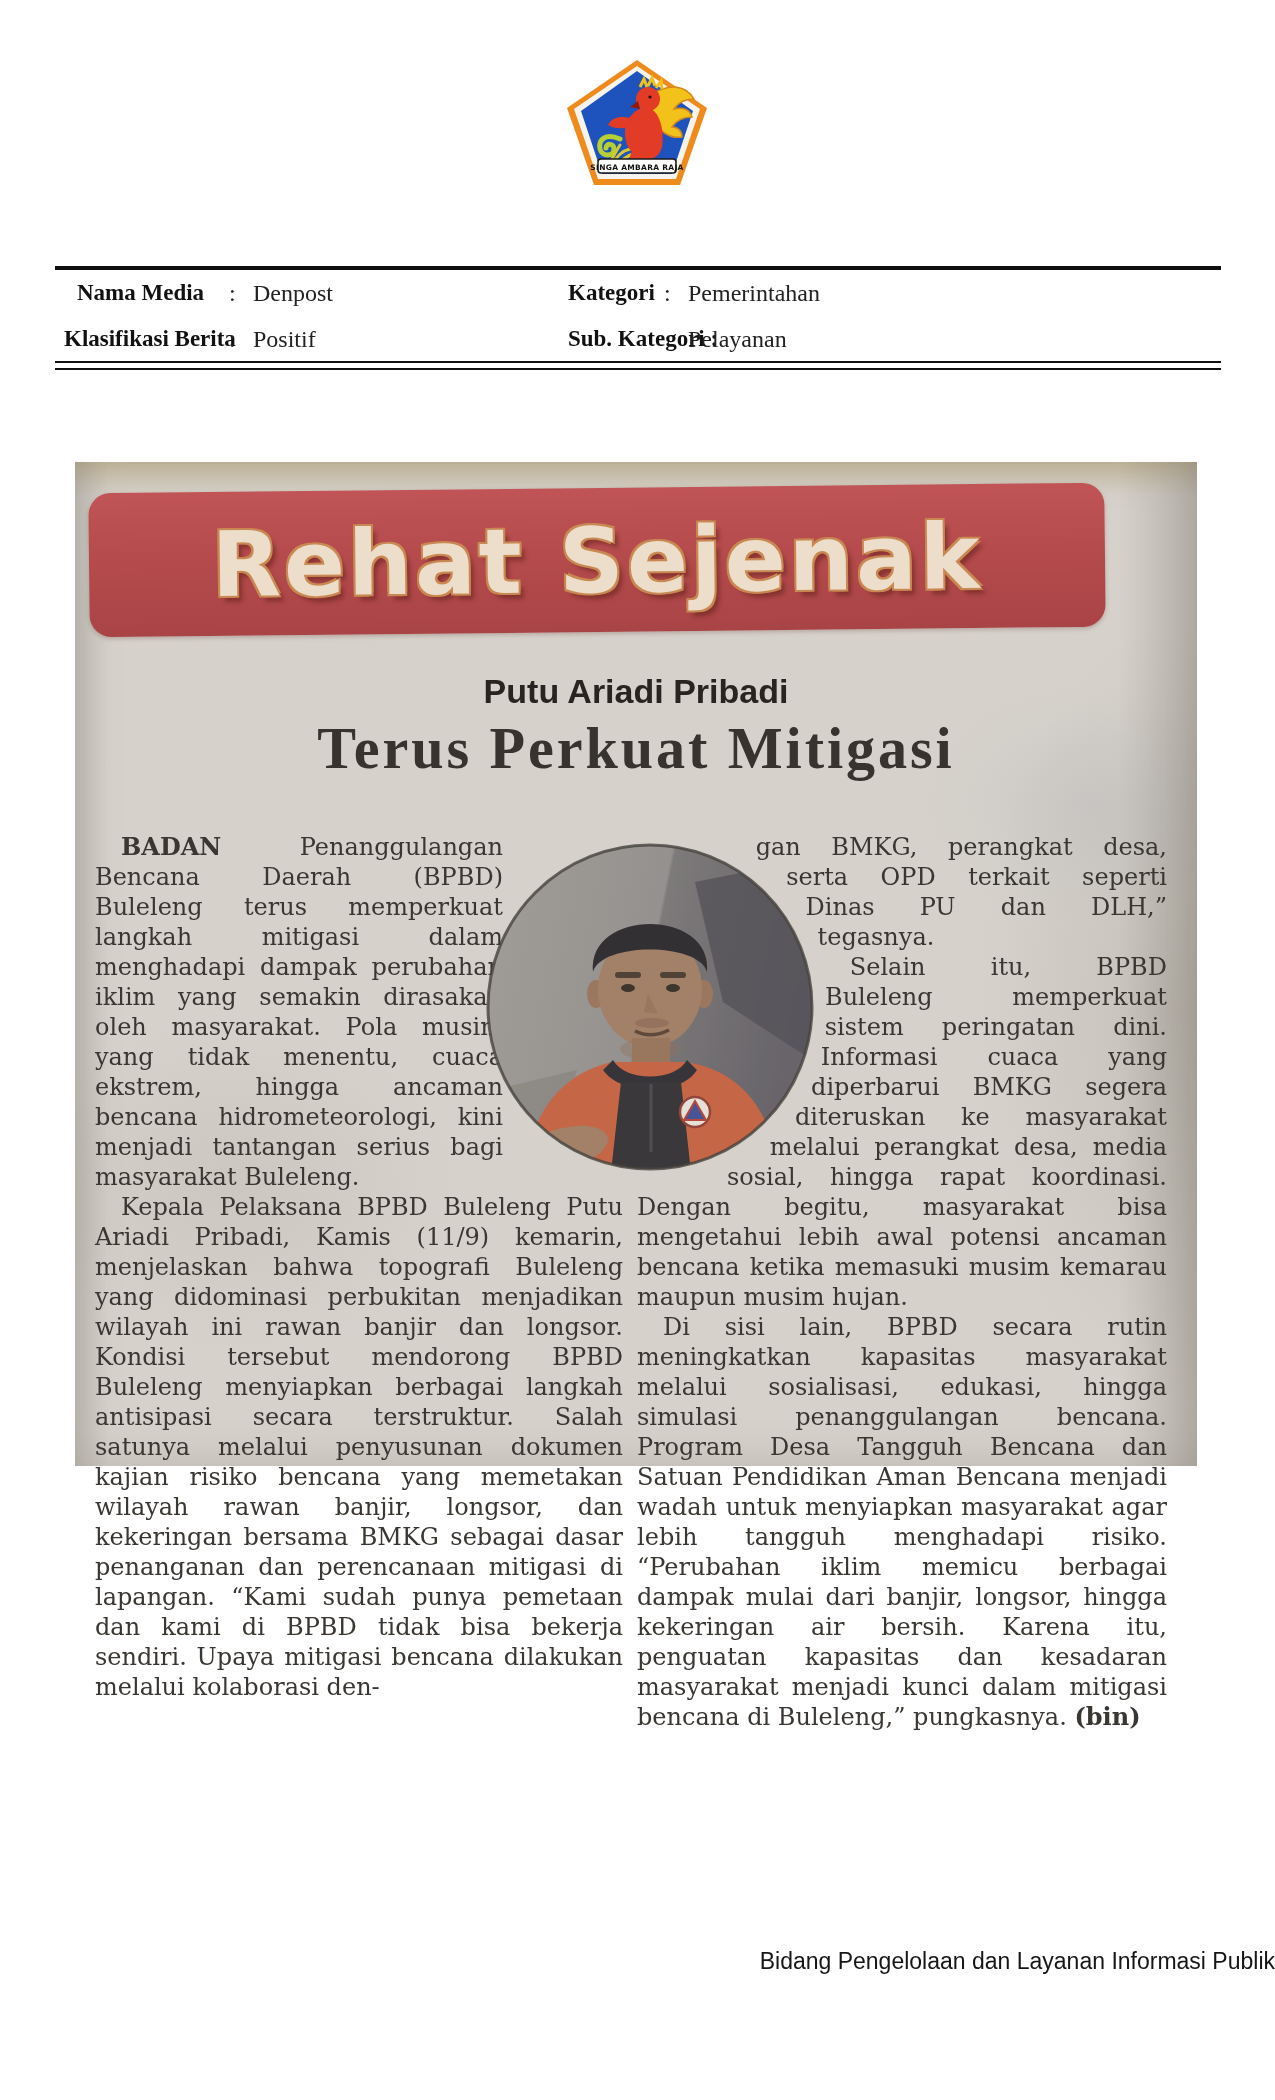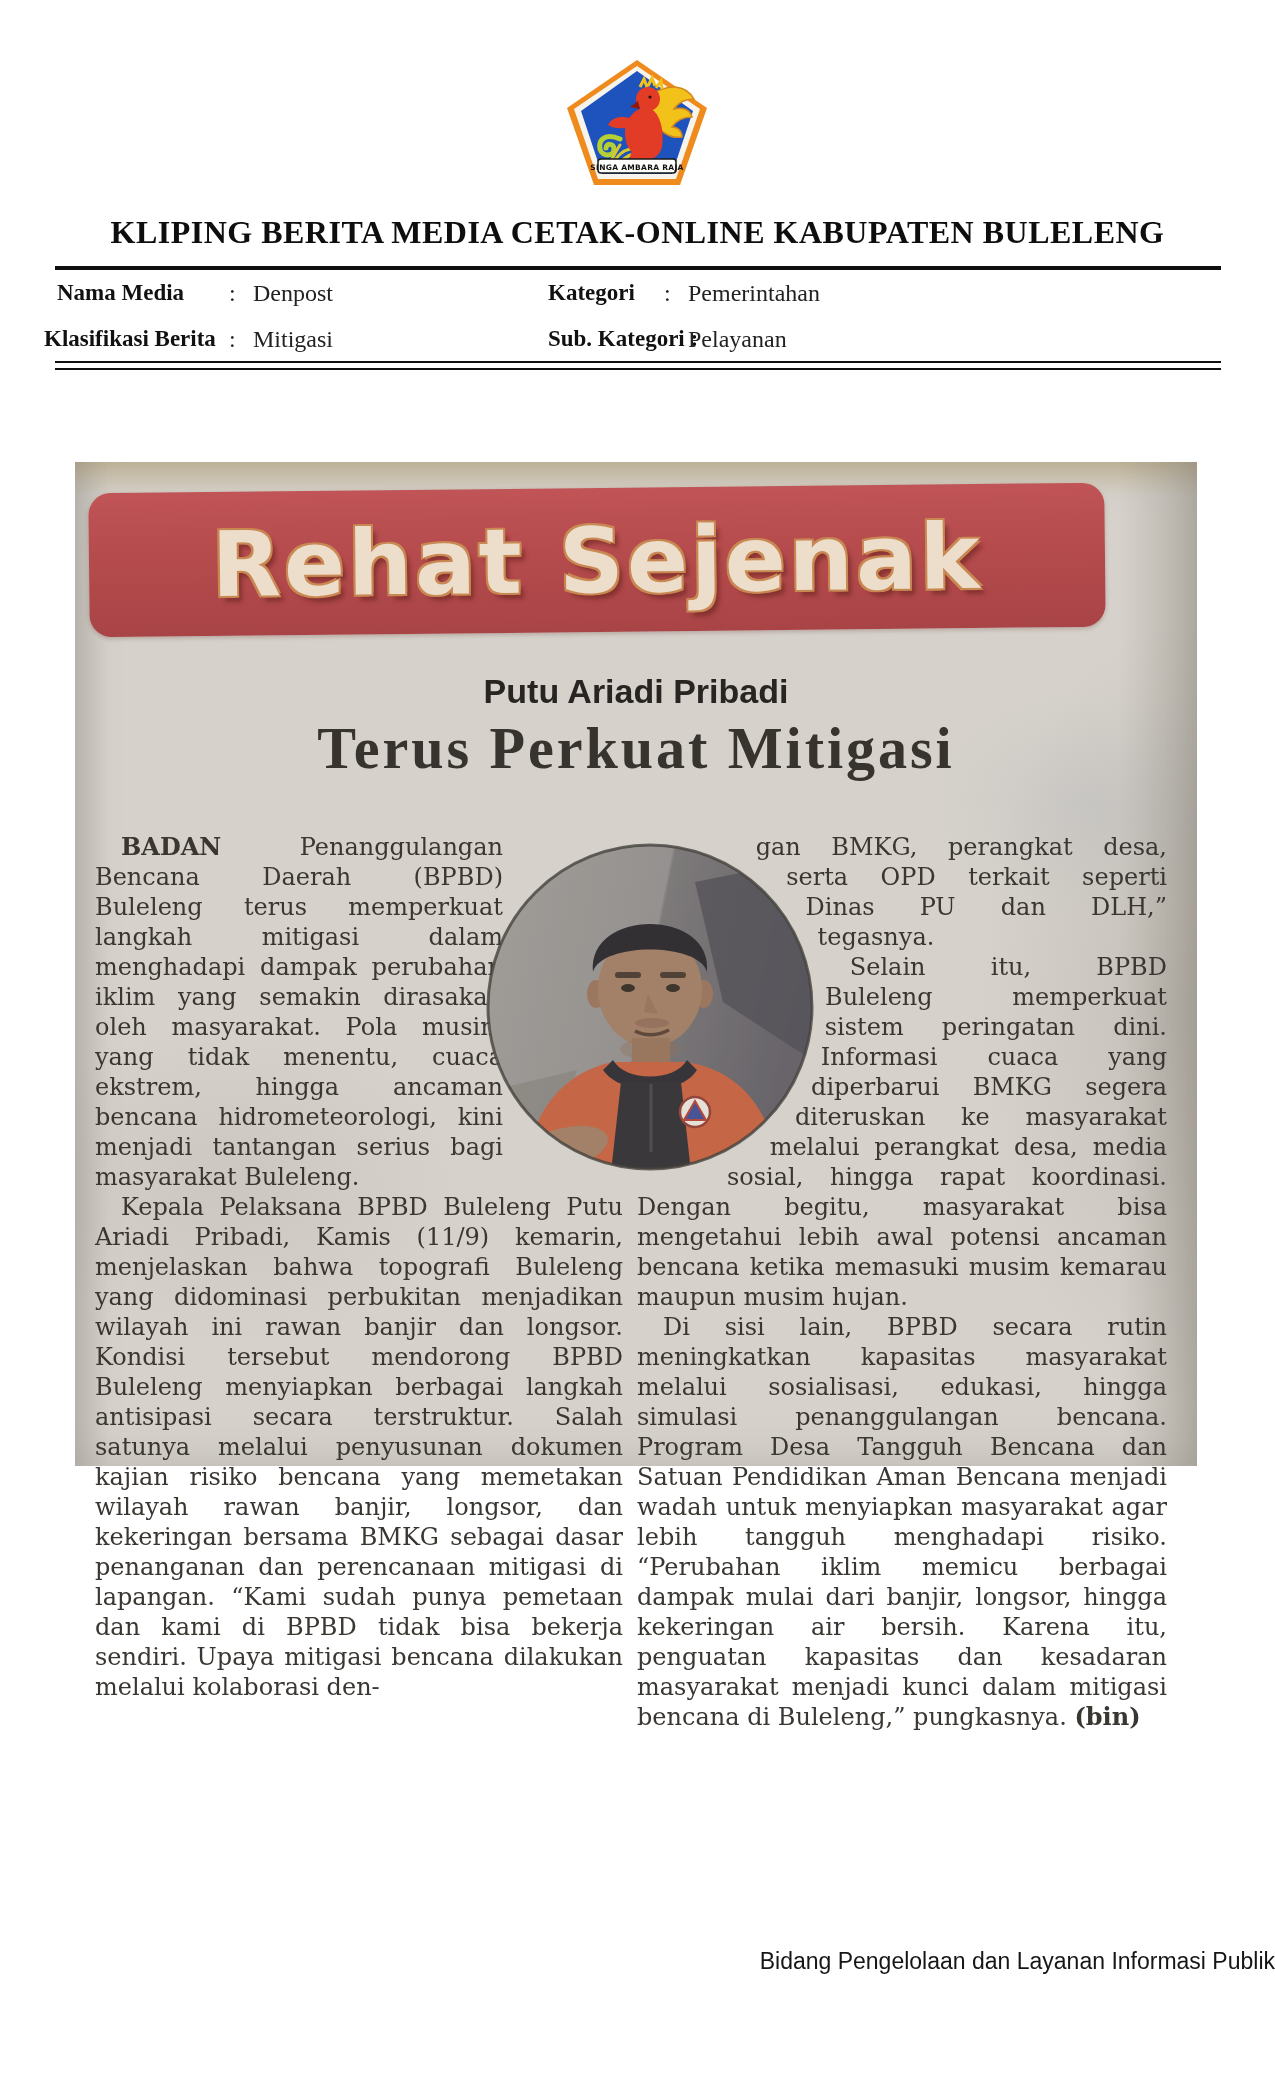--- a/index.html
+++ b/index.html
@@ -7,21 +7,21 @@
         font-family:"Liberation Serif",serif;color:#1b1b1b;}
 
   
   .logo{position:absolute;left:562px;top:55px;width:150px;height:150px;}
   .doc-title{position:absolute;left:0;top:214px;width:100%;text-align:center;
              font-family:"Liberation Serif",serif;font-weight:bold;font-size:32px;
              letter-spacing:.5px;color:#0e0e0e;}
   .rule{position:absolute;left:55px;top:266px;width:1166px;height:4px;background:#0f0f0f;}
   .meta{position:absolute;left:0;top:0;width:100%;font-size:24px;}
   .meta span{position:absolute;white-space:nowrap;}
-  .mlabel{font-weight:bold;font-size:23px;color:#111;}
+  .mlabel{font-weight:bold;font-size:23px;color:#111;margin-left:20px;}
   .mvalue{color:#222;}
   .double-rule{position:absolute;left:55px;top:361px;width:1166px;height:5px;
                border-top:2px solid #0f0f0f;border-bottom:2px solid #0f0f0f;}
 
   
   .clipping{position:absolute;left:75px;top:462px;width:1122px;height:1004px;
       background-color:#d6d2cb;
       background-image:
         linear-gradient(90deg, rgba(120,115,108,.20), rgba(0,0,0,0) 3%, rgba(0,0,0,0) 93%, rgba(110,105,95,.30)),
         linear-gradient(180deg, rgba(190,168,118,.50) 0, rgba(190,168,118,.18) 2%, rgba(0,0,0,0) 3.4%),
@@ -84,34 +84,33 @@
         <circle cx="86" cy="44" r="12" fill="#e23b26"></circle>
         <path d="M76,46 L68,52 L78,54 Z" fill="#8e1a0e"></path>
         <path d="M78,32 L82,24 L85,32 M86,31 L90,23 L93,31 M94,33 L99,26 L100,34" stroke="#f2c21a" stroke-width="3" fill="none"></path>
         <circle cx="88" cy="42" r="1.6" fill="#2b1207"></circle>
       </g>
       <rect x="36" y="104" width="78" height="14" rx="3" fill="#fdfdfb" stroke="#1a1a1a" stroke-width="1.5"></rect>
       <text x="75" y="114.5" text-anchor="middle" font-family="DejaVu Sans, sans-serif" font-size="7.5" font-weight="bold" letter-spacing=".3" fill="#111">SINGA AMBARA RAJA</text>
     </svg>
   </div>
 
-  <div class="doc-title">KLIPING BERITA MEDIA CETAK-ONLINE KABUPATEN BULELENG</div>
   <div class="rule"></div>
 
   <div class="meta">
     <span class="mlabel" style="left:57px;top:280px">Nama Media</span>
     <span class="mvalue" style="left:229px;top:280px">:</span>
     <span class="mvalue" style="left:253px;top:280px">Denpost</span>
     <span class="mlabel" style="left:548px;top:280px">Kategori</span>
     <span class="mvalue" style="left:664px;top:280px">:</span>
     <span class="mvalue" style="left:688px;top:280px">Pemerintahan</span>
 
     <span class="mlabel" style="left:44px;top:326px">Klasifikasi Berita</span>
     <span class="mvalue" style="left:229px;top:326px">:</span>
-    <span class="mvalue" style="left:253px;top:326px">Mitigasi</span>
+    <span class="mvalue" style="left:253px;top:326px">Positif</span>
     <span class="mlabel" style="left:548px;top:326px">Sub. Kategori :</span>
     <span class="mvalue" style="left:688px;top:326px">Pelayanan</span>
   </div>
   <div class="double-rule"></div>
 
   <div class="clipping">
     <div class="banner">
       <span class="banner-text">Rehat Sejenak</span>
     </div>
     <div class="kicker">Putu Ariadi Pribadi</div>

